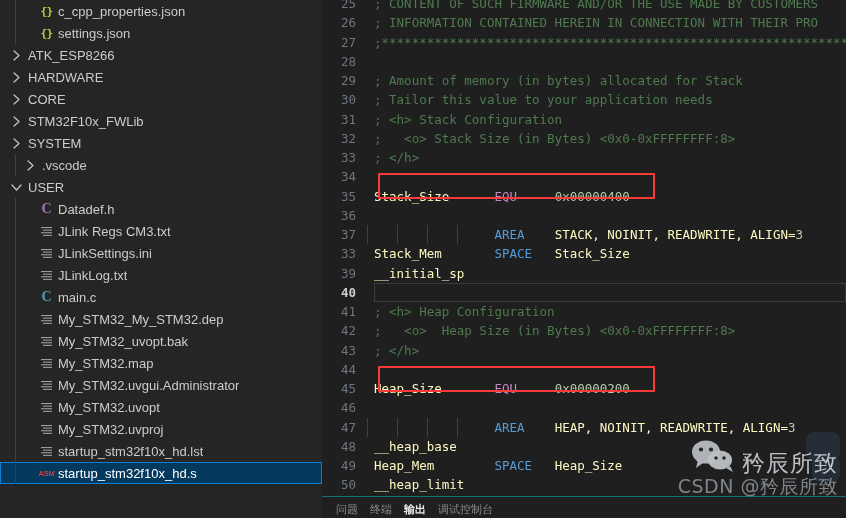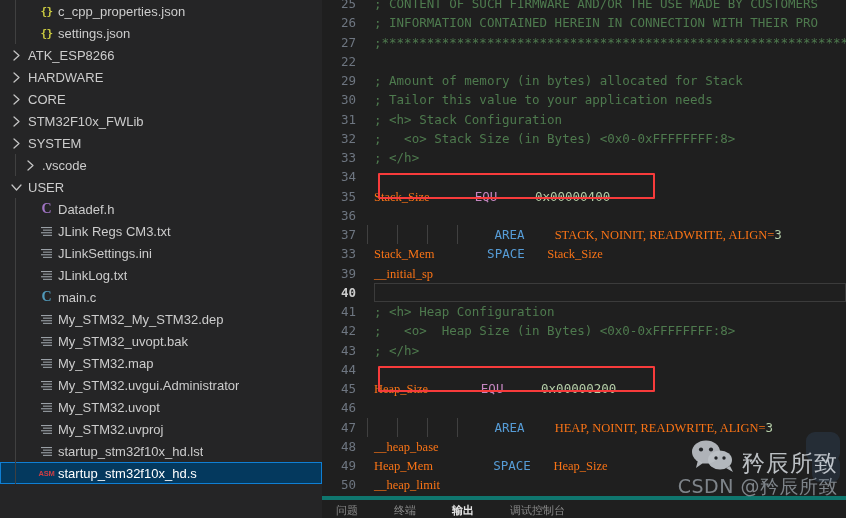--- a/index.html
+++ b/index.html
@@ -105,21 +105,21 @@
   
   .active-box {
     position:absolute;
     left:52px; right:0; top:0; bottom:0;
     border:1px solid #3b3b3b;
     pointer-events:none;
   }
 
   
   .c-comment { color:#4e7a4e; }
-  .c-sym     { color:#f97316;font-family:Liberation Serif, serif; }
+  .c-sym     { color:#fef9c3; }
   .c-kw      { color:#569cd6; }
   .c-equ     { color:#c586c0; }
   .c-num     { color:#b5cea8; }
   .c-plain   { color:#d4d4d4; }
 
   
   .ig { position:absolute; top:0; height:19.25px; width:1px; background:#404040; }
 
   
   .redbox {
@@ -129,25 +129,25 @@
     z-index:5;
     border-radius:1px;
   }
 
   
   #panel {
     position:absolute;
     left:0; right:0; bottom:0;
     height:22px;
     background:#1f1f1f;
-    border-top:4px solid #0f766e;
+    border-top:1px solid #0f766e;
     display:flex;
     align-items:center;
     padding-left:14px;
-    gap:36px;
+    gap:12px;
     overflow:hidden;
   }
   .ptab {
     font-size:11px;
     color:#8a8a8a;
     font-family:"DejaVu Sans", sans-serif;
     position:relative;
     padding-top:3px;
   }
   .ptab.active { color:#e7e7e7; font-weight:bold; }
@@ -445,21 +445,21 @@
           <span class="label">startup_stm32f10x_hd.s</span>
         </div>
       </div>
   </div>
 
   <div id="editor">
     <div id="code-scroll" style="margin-top: -6px;">
         <div class="code-line"><span class="gutter">25</span><span class="ctext"><span class="c-comment">; CONTENT OF SUCH FIRMWARE AND/OR THE USE MADE BY CUSTOMERS</span></span></div>
         <div class="code-line"><span class="gutter">26</span><span class="ctext"><span class="c-comment">; INFORMATION CONTAINED HEREIN IN CONNECTION WITH THEIR PRO</span></span></div>
         <div class="code-line"><span class="gutter">27</span><span class="ctext"><span class="c-comment">;*******************************************************************</span></span></div>
-        <div class="code-line"><span class="gutter">22</span><span class="ctext"></span></div>
+        <div class="code-line"><span class="gutter">28</span><span class="ctext"></span></div>
         <div class="code-line"><span class="gutter">29</span><span class="ctext"><span class="c-comment">; Amount of memory (in bytes) allocated for Stack</span></span></div>
         <div class="code-line"><span class="gutter">30</span><span class="ctext"><span class="c-comment">; Tailor this value to your application needs</span></span></div>
         <div class="code-line"><span class="gutter">31</span><span class="ctext"><span class="c-comment">; &lt;h&gt; Stack Configuration</span></span></div>
         <div class="code-line"><span class="gutter">32</span><span class="ctext"><span class="c-comment">;   &lt;o&gt; Stack Size (in Bytes) &lt;0x0-0xFFFFFFFF:8&gt;</span></span></div>
         <div class="code-line"><span class="gutter">33</span><span class="ctext"><span class="c-comment">; &lt;/h&gt;</span></span></div>
         <div class="code-line"><span class="gutter">34</span><span class="ctext"></span></div>
         <div class="code-line"><span class="gutter">35</span><span class="ctext"><span class="c-sym">Stack_Size</span><span class="c-plain">      </span><span class="c-equ">EQU</span><span class="c-plain">     </span><span class="c-num">0x00000400</span></span></div>
         <div class="code-line"><span class="gutter">36</span><span class="ctext"></span></div>
         <div class="code-line"><span class="gutter">37</span><span class="ctext"><span class="ig" style="left: 1px;"></span><span class="ig" style="left: 31px;"></span><span class="ig" style="left: 61px;"></span><span class="ig" style="left: 91px;"></span><span class="c-plain">                </span><span class="c-kw">AREA</span><span class="c-plain">    </span><span class="c-sym">STACK, NOINIT, READWRITE, ALIGN=</span><span class="c-num">3</span></span></div>
         <div class="code-line"><span class="gutter">33</span><span class="ctext"><span class="c-sym">Stack_Mem</span><span class="c-plain">       </span><span class="c-kw">SPACE</span><span class="c-plain">   </span><span class="c-sym">Stack_Size</span></span></div>

